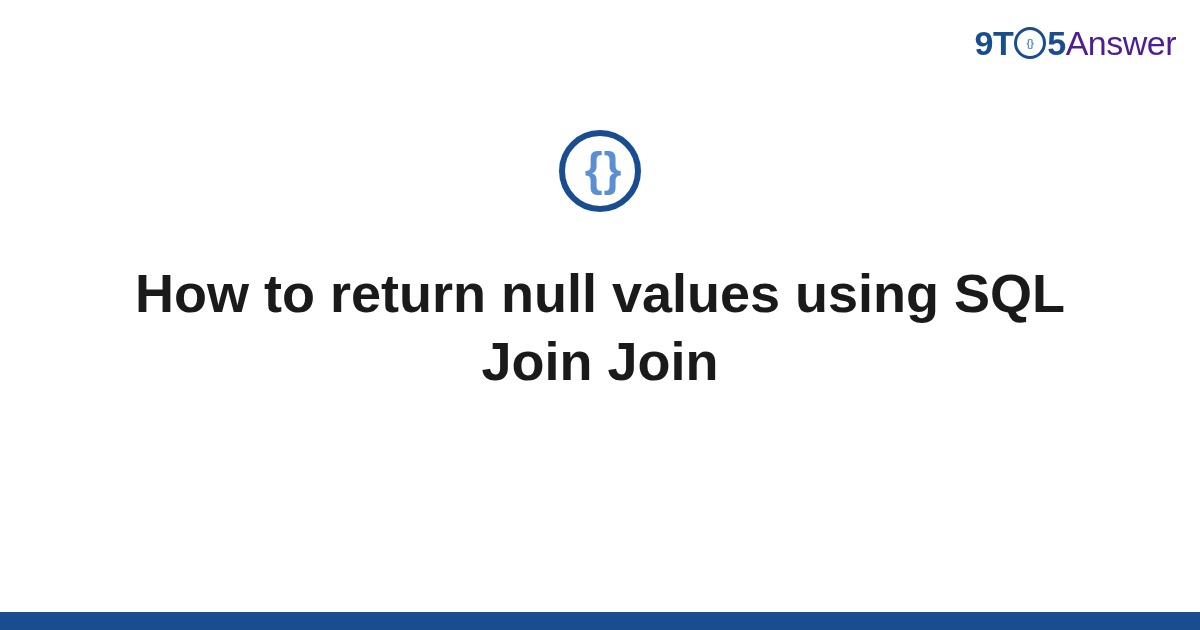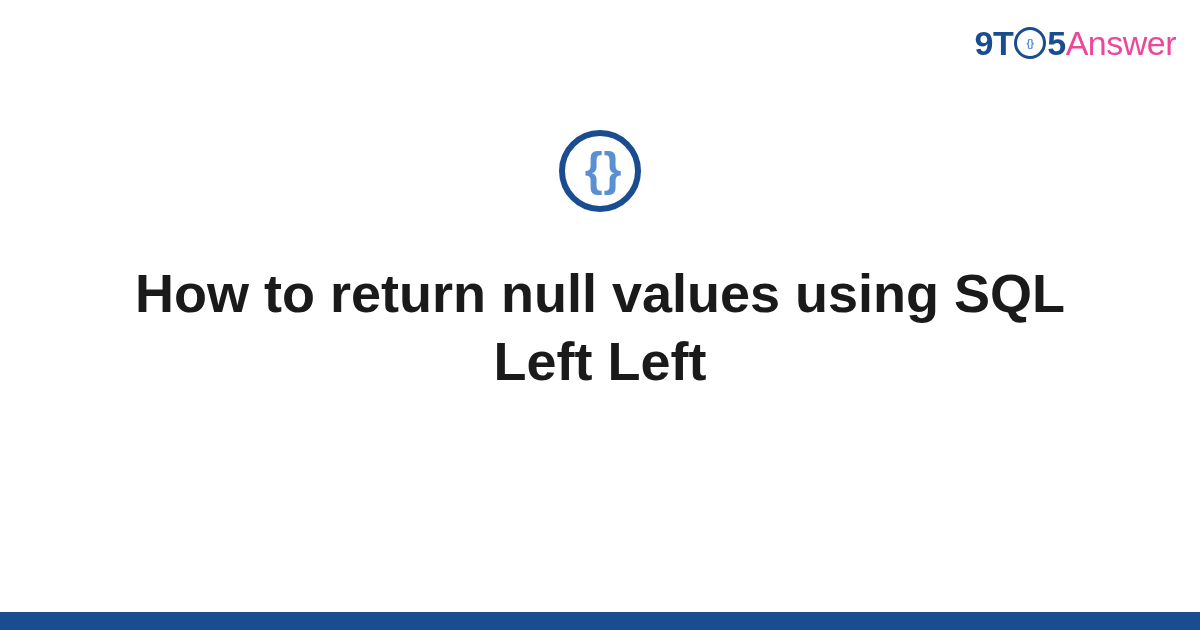--- a/index.html
+++ b/index.html
@@ -42,21 +42,21 @@
     }
     .logo .circle-o svg {
       width: 14px;
       height: 14px;
     }
     .logo .five {
       color: #1a4d8f;
       font-weight: 700;
     }
     .logo .answer {
-      color: #ec4899;
+      color: #4c1d95;
       font-weight: 500;
     }
     .center-content {
       position: absolute;
       top: 130px;
       left: 0;
       right: 0;
       display: flex;
       flex-direction: column;
       align-items: center;
@@ -104,16 +104,16 @@
       <svg viewBox="0 0 14 14">
         <text x="7" y="11" text-anchor="middle" font-size="10" font-weight="700" fill="#5a8fd4">{}</text>
       </svg>
     </span><span class="five">5</span><span class="answer">Answer</span>
 </div>
 
 <div class="center-content">
   <div class="icon-circle">
     <span class="braces">{ }</span>
   </div>
-  <h1 class="title">How to return null values using SQL Left Left</h1>
+  <h1 class="title">How to return null values using SQL Join Join</h1>
 </div>
 
 <div class="bottom-bar"></div>
 
 </body></html>

